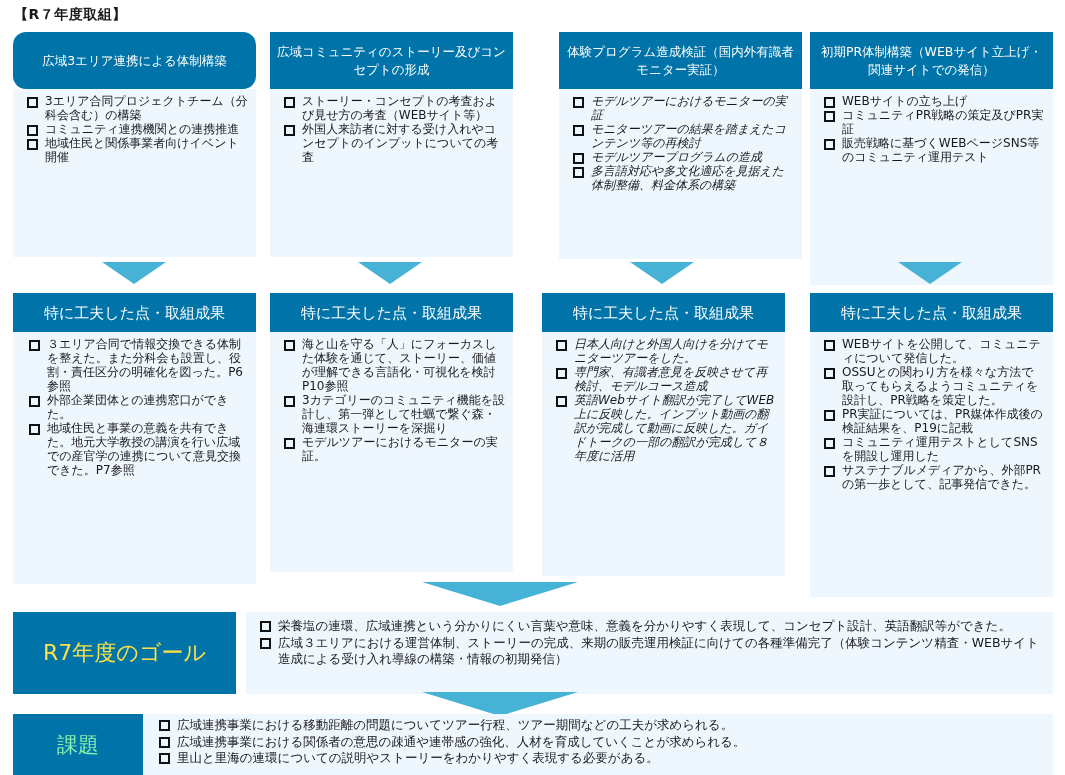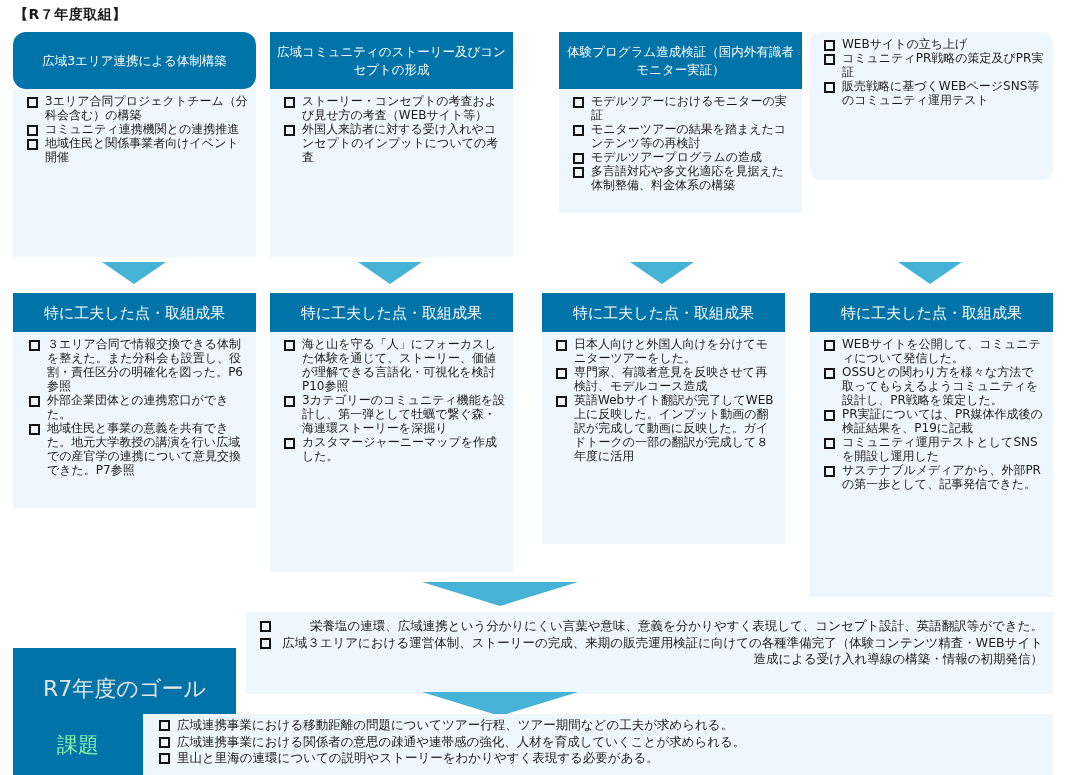--- a/index.html
+++ b/index.html
@@ -12,25 +12,25 @@
   .body { background:#eef6fe; box-sizing:border-box; padding:5px 8px 4px 12px; }
   ul.items { list-style:none; margin:0; padding:0; }
   ul.items li { position:relative; padding-left:20px; font-size:12px; line-height:14px; }
   ul.items li::before { content:""; position:absolute; left:2px; top:3px; width:8px; height:8px;
                         border:2px solid #111; box-sizing:content-box; background:transparent; width:7px;height:7px; }
   .arrow { position:absolute; width:0; height:0; border-left:32px solid transparent; border-right:32px solid transparent;
            border-top:22px solid #46b3d6; }
   .big-arrow { position:absolute; width:0; height:0; border-left:78px solid transparent; border-right:78px solid transparent;
                border-top:24px solid #46b3d6; }
   .res-head { font-size:15px; height:39px; }
-  .goal-label { position:absolute; left:13px; top:612px; width:223px; height:82px; background:#0074a8; color:#e5e5e5;
-                display:flex; align-items:center; justify-content:center; font-size:22px;margin-top:36px; }
+  .goal-label { position:absolute; left:13px; top:612px; width:223px; height:82px; background:#0074a8; color:#fde047;
+                display:flex; align-items:center; justify-content:center; font-size:22px; }
   .goal-body { position:absolute; left:246px; top:612px; width:807px; height:82px; background:#eef6fe;
                box-sizing:border-box; padding:6px 10px 4px 12px; }
-  .goal-body ul.items li { font-size:12.5px; line-height:16.5px;text-align:right; }
+  .goal-body ul.items li { font-size:12.5px; line-height:16.5px; }
   .issue-label { position:absolute; left:13px; top:714px; width:130px; height:61px; background:#0074a8; color:#86efac;
                  display:flex; align-items:center; justify-content:center; font-size:21px; }
   .issue-body { position:absolute; left:143px; top:714px; width:910px; height:74px; background:#eef6fe;
                 box-sizing:border-box; padding:3px 10px 0 14px; }
   .issue-body ul.items li { font-size:12.5px; line-height:16.5px; }
 </style>
 </head>
 <body>
 
 <div class="section-title">【R７年度取組】</div>
@@ -41,21 +41,21 @@
     <ul class="items">
       <li>3エリア合同プロジェクトチーム（分科会含む）の構築</li>
       <li>コミュニティ連携機関との連携推進</li>
       <li>地域住民と関係事業者向けイベント開催</li>
     </ul>
   </div>
 </div>
 <div class="arrow" style="left:102px; top:262px;"></div>
 <div class="col" style="left:13px; top:293px;">
   <div class="head res-head">特に工夫した点・取組成果</div>
-  <div class="body" style="height:176px;padding-left:14px;">
+  <div class="body" style="height:252px;padding-left:14px;">
     <ul class="items">
       <li>３エリア合同で情報交換できる体制を整えた。また分科会も設置し、役割・責任区分の明確化を図った。P6参照</li>
       <li>外部企業団体との連携窓口ができた。</li>
       <li>地域住民と事業の意義を共有できた。地元大学教授の講演を行い広域での産官学の連携について意見交換できた。P7参照</li>
     </ul>
   </div>
 </div>
 
 <div class="col" style="left:270px; top:32px;">
   <div class="head" style="height:57px;">広域コミュニティのストーリー及びコンセプトの形成</div>
@@ -66,50 +66,51 @@
     </ul>
   </div>
 </div>
 <div class="arrow" style="left:358px; top:262px;"></div>
 <div class="col" style="left:270px; top:293px;">
   <div class="head res-head">特に工夫した点・取組成果</div>
   <div class="body" style="height:240px;">
     <ul class="items">
       <li>海と山を守る「人」にフォーカスした体験を通じて、ストーリー、価値が理解できる言語化・可視化を検討 P10参照</li>
       <li>3カテゴリーのコミュニティ機能を設計し、第一弾として牡蠣で繋ぐ森・海連環ストーリーを深掘り</li>
-      <li>カスタマージャーニーマップを作成した。</li>
+      <li>モデルツアーにおけるモニターの実証。</li>
     </ul>
   </div>
 </div>
 
 <div class="col" style="left:542px; top:32px;padding-left:17px;">
   <div class="head" style="height:57px;">体験プログラム造成検証（国内外有識者モニター実証）</div>
-  <div class="body" style="height:124px;">
+  <div class="body" style="height:170px;font-style:italic;">
     <ul class="items">
       <li>モデルツアーにおけるモニターの実証</li>
       <li>モニターツアーの結果を踏まえたコンテンツ等の再検討</li>
       <li>モデルツアープログラムの造成</li>
       <li>多言語対応や多文化適応を見据えた体制整備、料金体系の構築</li>
     </ul>
   </div>
 </div>
 <div class="arrow" style="left:630px; top:262px;"></div>
 <div class="col" style="left:542px; top:293px;">
   <div class="head res-head">特に工夫した点・取組成果</div>
-  <div class="body" style="height:212px;">
+  <div class="body" style="height:244px;font-style:italic;">
     <ul class="items">
       <li>日本人向けと外国人向けを分けてモニターツアーをした。</li>
       <li>専門家、有識者意見を反映させて再検討、モデルコース造成</li>
       <li>英語Webサイト翻訳が完了してWEB上に反映した。インプット動画の翻訳が完成して動画に反映した。ガイドトークの一部の翻訳が完成して８年度に活用</li>
     </ul>
   </div>
 </div>
 
 <div class="col" style="left:810px; top:32px;">
-  <div class="body" style="height:148px;border-radius:11px;">
+  <div class="head" style="height:57px;">初期PR体制構築（WEBサイト立上げ・関連サイトでの発信）</div>
+  <div class="body" style="height:196px;">
     <ul class="items">
       <li>WEBサイトの立ち上げ</li>
       <li>コミュニティPR戦略の策定及びPR実証</li>
       <li>販売戦略に基づくWEBページSNS等のコミュニティ運用テスト</li>
     </ul>
   </div>
 </div>
 <div class="arrow" style="left:898px; top:262px;"></div>
 <div class="col" style="left:810px; top:293px;">
   <div class="head res-head">特に工夫した点・取組成果</div>

